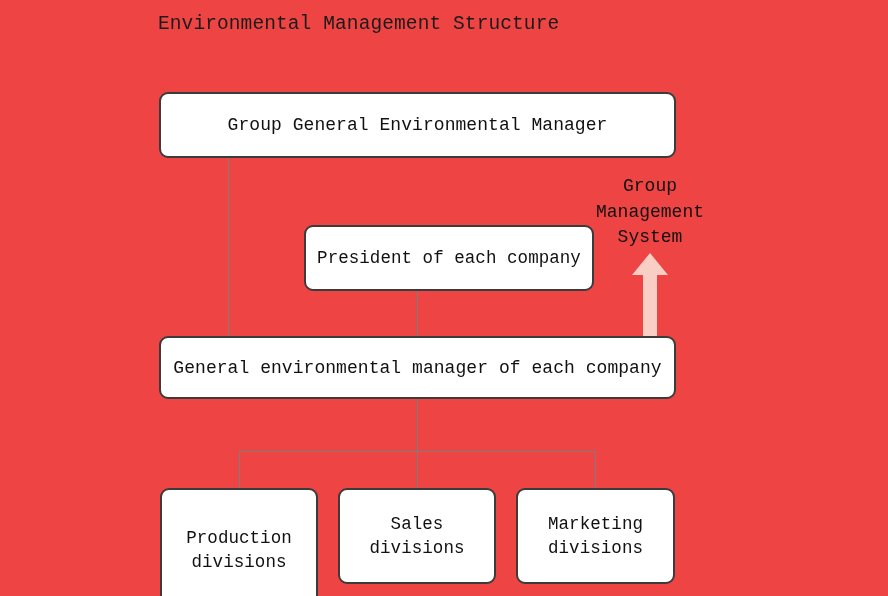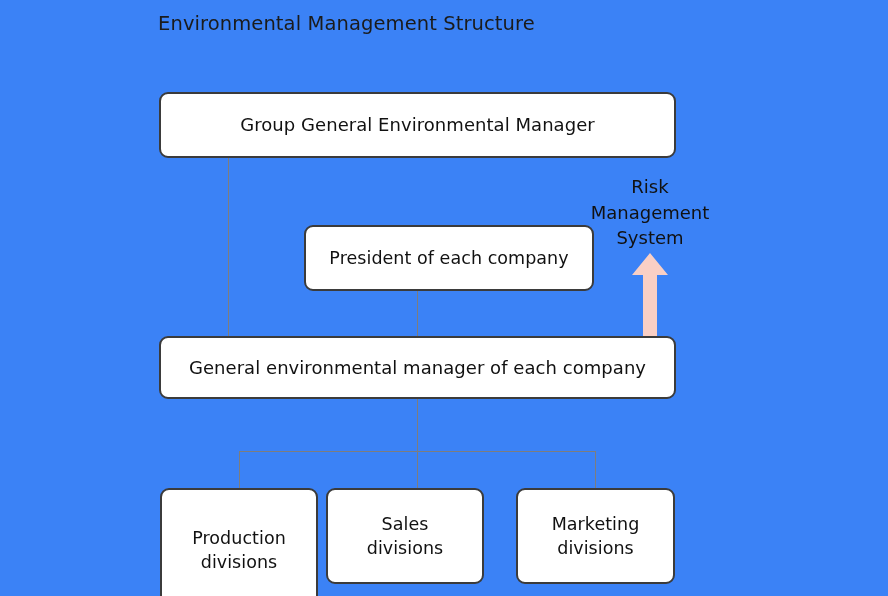--- a/index.html
+++ b/index.html
@@ -9,22 +9,23 @@
     background: #ffffff;
   }
   body {
     font-family: "DejaVu Sans", sans-serif;
     -webkit-font-smoothing: antialiased;
   }
   #canvas {
     position: relative;
     width: 888px;
     height: 596px;
-    background: #3b82f6;
+    background: #ef4444;
     overflow: hidden;
+    font-family: Liberation Mono, monospace;
   }
 
   
   .chart-title {
     position: absolute;
     left: 158px;
     top: 11px;
     font-size: 19.5px;
     line-height: 26px;
     color: #1b1b1b;
@@ -70,21 +71,21 @@
     left: 159px; top: 336px;
     width: 517px; height: 63px;
   }
   #node-general-manager .node-label { font-size: 18px; }
 
   #node-production {
     left: 160px; top: 488px;
     width: 158px; height: 124px;
   }
   #node-sales {
-    left: 326px; top: 488px;
+    left: 338px; top: 488px;
     width: 158px; height: 96px;
   }
   #node-marketing {
     left: 516px; top: 488px;
     width: 159px; height: 96px;
   }
 
   
   .conn {
     position: absolute;
@@ -165,21 +166,21 @@
   <div class="conn h" id="conn-bus"></div>
   <div class="conn v" id="conn-drop-production"></div>
   <div class="conn v" id="conn-drop-sales"></div>
   <div class="conn v" id="conn-drop-marketing"></div>
 
   <svg id="risk-arrow" viewBox="0 0 36 86" preserveAspectRatio="none">
     <polygon points="18,0 36,22 25,22 25,86 11,86 11,22 0,22" fill="#f9cfc5"></polygon>
   </svg>
 
   <div id="risk-callout">
-    <div class="risk-label">Risk
+    <div class="risk-label">Group
 Management
 System</div>
   </div>
 
   <div class="node" id="node-group-manager">
     <span class="node-label">Group General Environmental Manager</span>
   </div>
 
   <div class="node" id="node-president">
     <span class="node-label">President of each company</span>

